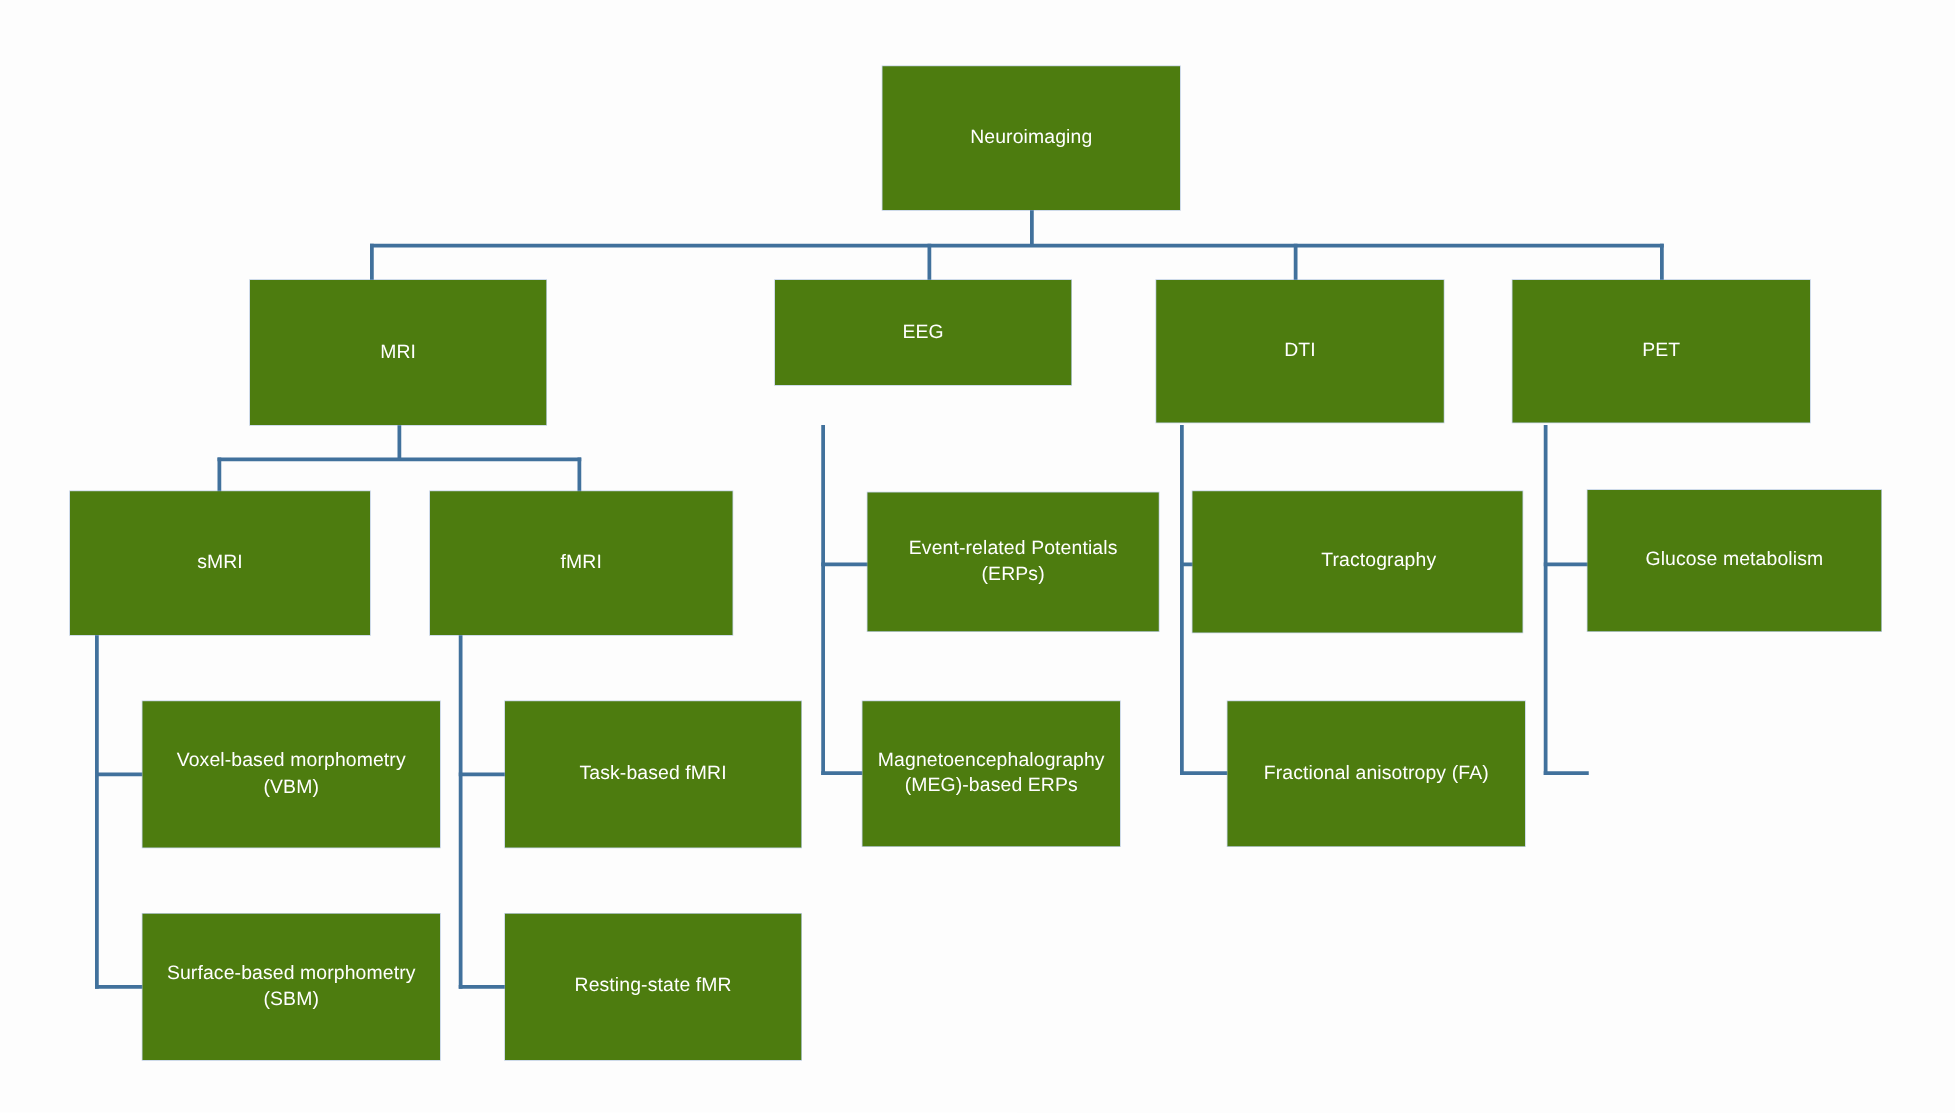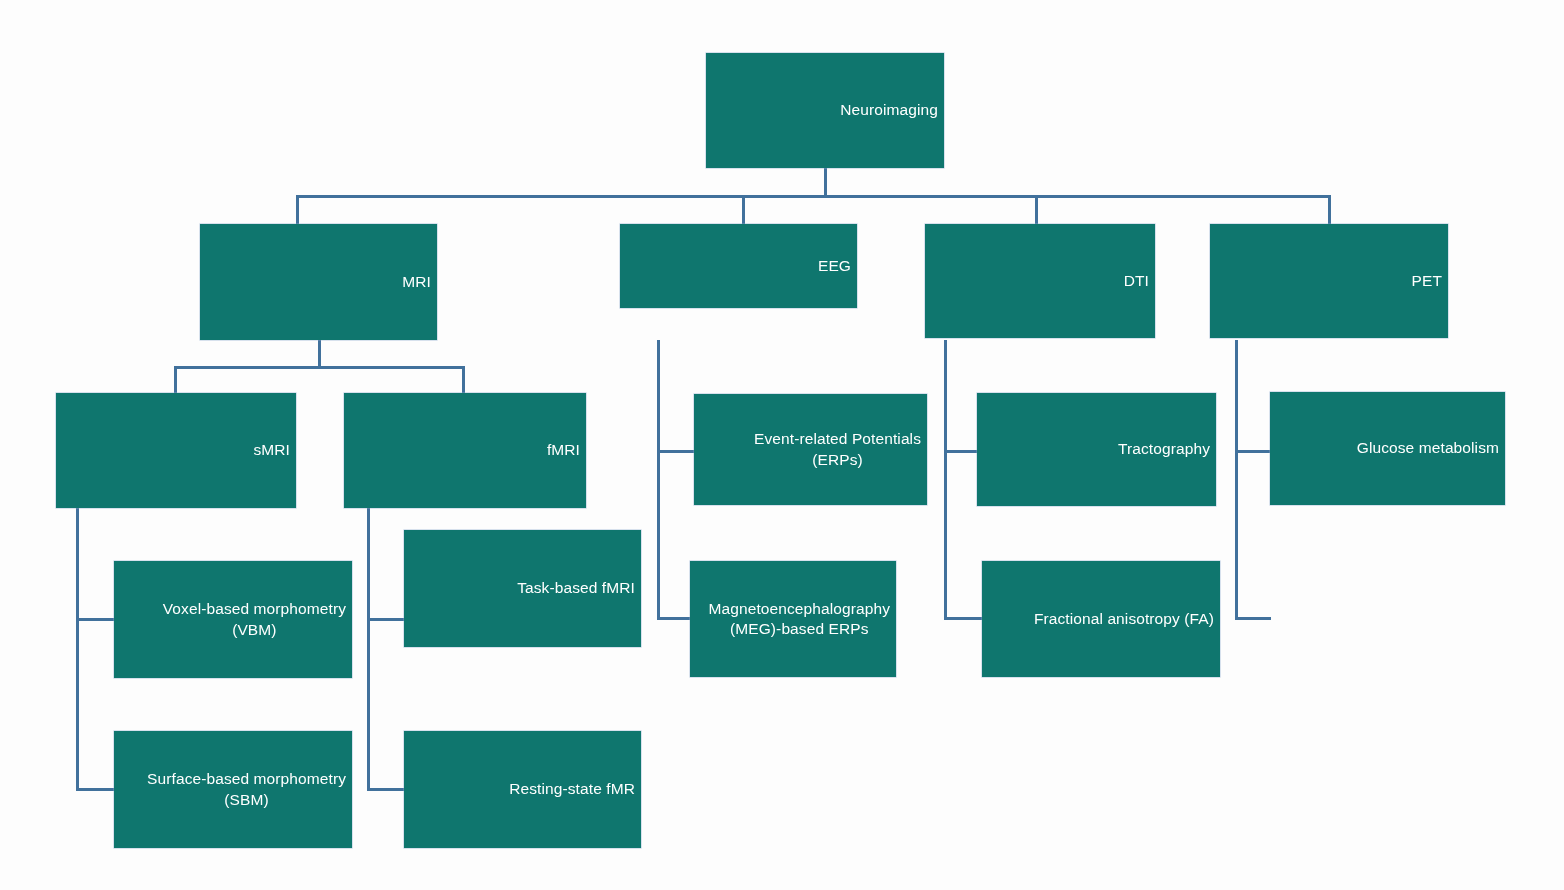--- a/index.html
+++ b/index.html
@@ -14,25 +14,25 @@
     overflow: hidden;
   }
   #diagram {
     position: relative;
     width: 1564px;
     height: 890px;
     background: #fdfdfd;
   }
   .node {
     position: absolute;
-    background: #0f766e;
+    background: #4d7c0f;
     color: #ffffff;
     display: flex;
     align-items: center;
-    justify-content: flex-end;
+    justify-content: center;
     text-align: center;
     box-sizing: border-box;
     padding: 2px 6px;
     line-height: 1.32;
     letter-spacing: 0.1px;
     font-weight: 400;
     box-shadow: 0 0 0 0.6px rgba(140,170,205,0.55);
   }
   .node .label {
     display: block;
@@ -119,34 +119,34 @@
 
   <div class="node lvl2" style="left:344px; top:393px; width:242px; height:115px;">
     <span class="label">fMRI</span>
   </div>
 
   <div class="node lvl2" style="left:694px; top:394px; width:233px; height:111px;">
     <span class="label">Event-related Potentials
 (ERPs)</span>
   </div>
 
-  <div class="node lvl2" style="left:977px; top:393px; width:239px; height:113px;padding-left:40px;">
+  <div class="node lvl2" style="left:954px; top:393px; width:264px; height:113px;padding-left:40px;">
     <span class="label">Tractography</span>
   </div>
 
   <div class="node lvl2" style="left:1270px; top:392px; width:235px; height:113px;">
     <span class="label">Glucose metabolism</span>
   </div>
 
   <div class="node lvl3" style="left:114px; top:561px; width:238px; height:117px;">
     <span class="label">Voxel-based morphometry
 (VBM)</span>
   </div>
 
-  <div class="node lvl3" style="left:404px; top:530px; width:237px; height:117px;">
+  <div class="node lvl3" style="left:404px; top:561px; width:237px; height:117px;">
     <span class="label">Task-based fMRI</span>
   </div>
 
   <div class="node lvl3" style="left:690px; top:561px; width:206px; height:116px;">
     <span class="label">Magnetoencephalography
 (MEG)-based ERPs</span>
   </div>
 
   <div class="node lvl3" style="left:982px; top:561px; width:238px; height:116px;">
     <span class="label">Fractional anisotropy (FA)</span>

